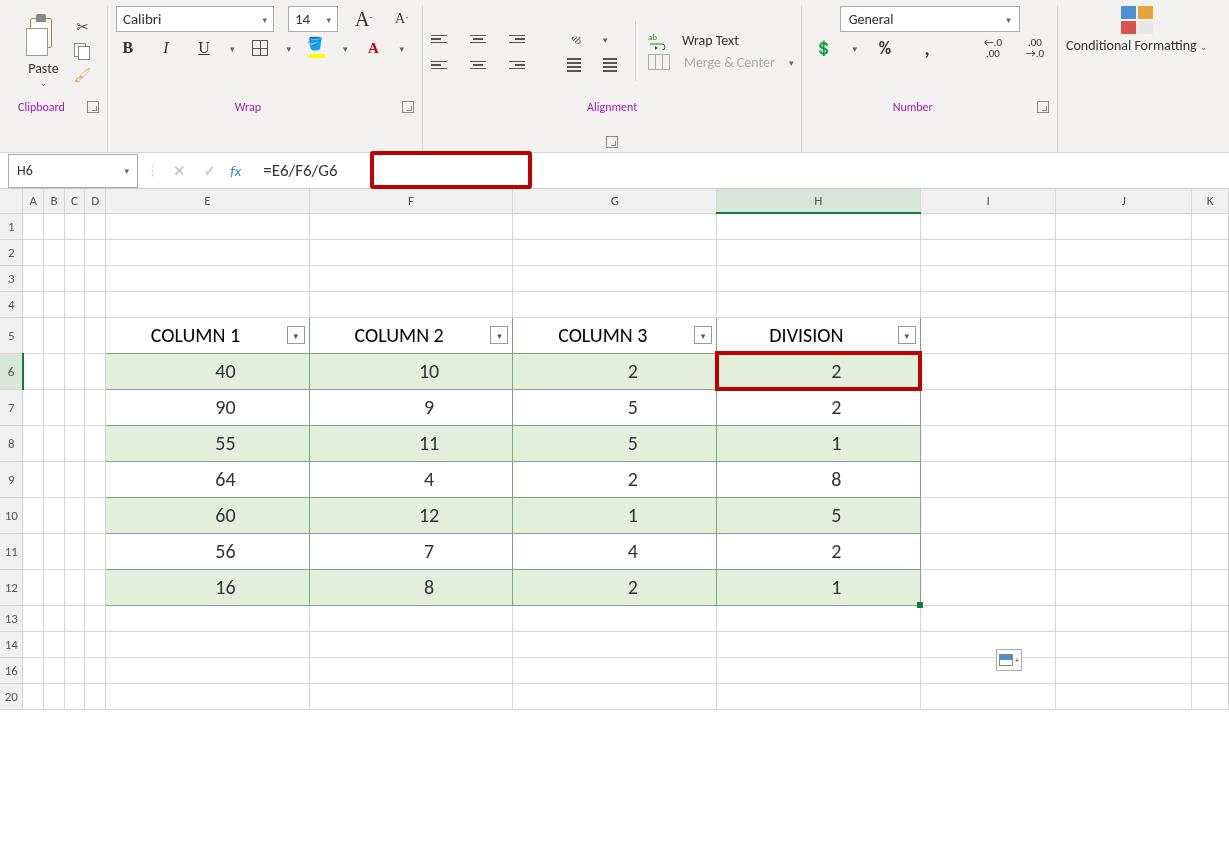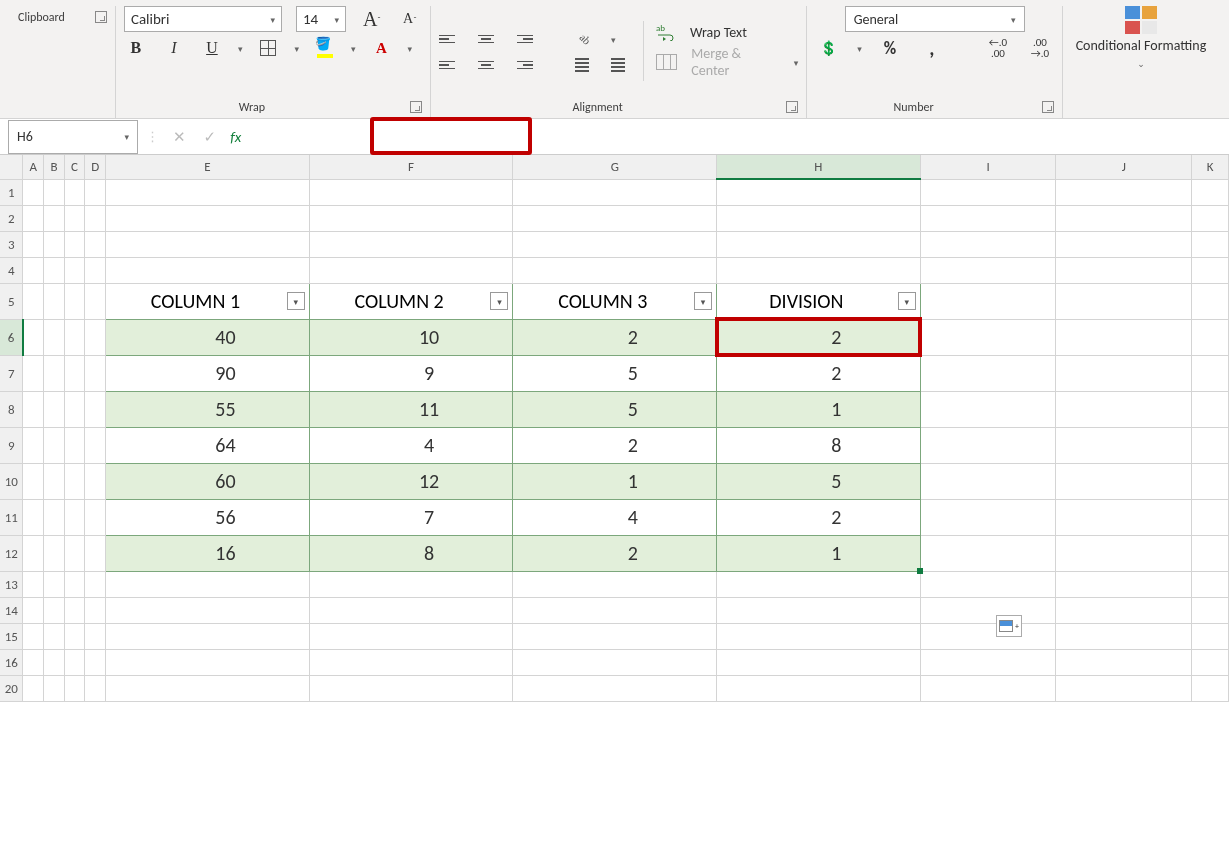--- a/index.html
+++ b/index.html
@@ -2,21 +2,21 @@
 <html><head>
 <meta charset="utf-8">
 <style>
 * { box-sizing: border-box; margin: 0; padding: 0; font-family: 'Segoe UI', Calibri, sans-serif; }
 body { background: #fff; font-size: 13px; color: #333; overflow: hidden; }
 
 
 .ribbon { background: #f3f2f1; border-bottom: 1px solid #d4d4d4; padding: 6px 10px 0; display: flex; }
 .group { display: flex; flex-direction: column; align-items: center; border-right: 1px solid #d4d4d4; padding: 0 8px 4px; position: relative; }
 .group:last-child { border-right: none; }
-.group-label { font-size: 12px; color: #404040; margin-top: 4px; display: flex; align-items: center; gap: 30px; }
+.group-label { font-size: 12px; color: #a21caf; margin-top: 4px; display: flex; align-items: center; gap: 22px; }
 .group-body { display: flex; align-items: center; gap: 6px; height: 90px; }
 .dialog-launcher { width: 12px; height: 12px; border: 1px solid #888; position: relative; display:inline-block; }
 .dialog-launcher::after { content:''; position:absolute; right:1px; bottom:1px; width:4px; height:4px; border-right:1px solid #888; border-bottom:1px solid #888; }
 
 
 .clipboard-main { display:flex; flex-direction:column; align-items:center; }
 .clipboard-icon { width:38px; height:46px; position:relative; }
 .clipboard-icon .board { position:absolute; left:6px; top:4px; width:22px; height:30px; background:#fff; border:1px solid #b07d3a; border-radius:2px; }
 .clipboard-icon .clip { position:absolute; left:12px; top:0; width:10px; height:8px; background:#888; border-radius:2px 2px 0 0; }
 .clipboard-icon .paper { position:absolute; left:2px; top:14px; width:22px; height:28px; background:#fff; border:1px solid #999; }
@@ -81,21 +81,21 @@
 .cf-icon { width:32px; height:28px; display:grid; grid-template-columns:1fr 1fr; grid-template-rows:1fr 1fr; gap:2px; }
 .cf-icon span:nth-child(1){background:#4a90d9;}
 .cf-icon span:nth-child(2){background:#e8a33d;}
 .cf-icon span:nth-child(3){background:#d9534f;}
 .cf-icon span:nth-child(4){background:#e8e8e8;}
 
 
 .fbar { display:flex; align-items:center; border-bottom:1px solid #ccc; height:36px; background:#fff; }
 .name-box { width:130px; height:20px; border:1px solid #ababab; margin:0 8px; padding:16px 8px; display:flex; align-items:center; justify-content:space-between; font-size:14px; }
 .fbar-icons { display:flex; gap:18px; padding:0 14px; color:#bbb; font-size:15px; }
-.fx-label { font-style:italic; color:#15803d; margin-right:12px; font-size:15px; }
+.fx-label { font-style:italic; color:#3b82f6; margin-right:12px; font-size:15px; }
 .formula-input { flex:1; padding:4px 10px; font-size:17px; color:#333; }
 .formula-highlight { position:absolute; border:4px solid #c00000; border-radius:3px; pointer-events:none; }
 
 
 .grid-wrap { position:relative; overflow:auto; height:calc(100vh - 190px); }
 table.sheet { border-collapse:collapse; table-layout:fixed; }
 .sheet th, .sheet td { border:1px solid #d4d4d4; background:#fff; font-weight:normal; }
 .sheet thead th { background:#f0f0f0; height:24px; font-size:13px; color:#555; text-align:center; border-top:none; }
 .sheet thead th:first-child { width:22px; border-left:none; }
 .col-A,.col-B,.col-C,.col-D { width:22px; }
@@ -119,20 +119,38 @@
 .paste-options .po-ic { width:14px; height:12px; background:linear-gradient(#4a90d9 50%, #fff 50%); border:1px solid #888; }
 
 .col-stack { display:flex; flex-direction:column; gap:4px; }
 </style>
 </head>
 <body>
 
 <div class="ribbon">
 
   <div class="group">
+    <div class="group-body">
+      <div class="clipboard-main">
+        <div class="clipboard-icon">
+          <div class="board"></div>
+            <div class="clip"></div>
+            <div class="paper"></div>
+        </div>
+        <div style="font-size:14px;">Paste</div>
+        <div style="font-size:9px;color:#666;">⌄</div>
+      </div>
+      <div class="clipboard-side">
+        <div class="small-icon scissors"></div>
+        <div class="small-icon">
+            <div class="copy-icon"></div>
+          </div>
+        <div class="small-icon brush"></div>
+      </div>
+    </div>
     <div class="group-label">
         <span>Clipboard</span>
         <span class="dialog-launcher"></span>
       </div>
   </div>
 
   <div class="group">
     <div class="group-body col-stack" style="align-items:flex-start;">
       <div class="font-row">
         <div class="font-name">
@@ -237,21 +255,21 @@
           <div class="merge-icon">
               <span></span>
               <span></span>
               <span></span>
             </div>
           <span style="font-size:14px;">Merge &amp; Center</span>
           <span class="dd-arrow">▾</span>
         </div>
       </div>
     </div>
-    <div class="group-label" style="width:100%;justify-content:center;display:flex;">
+    <div class="group-label" style="width:100%;justify-content:center;display:flex;flex-direction:column;">
         <span style="flex:1;text-align:center;">Alignment</span>
         <span class="dialog-launcher"></span>
       </div>
   </div>
 
   <div class="group">
     <div class="group-body col-stack">
       <div class="number-format">
           <span>General</span>
           <span class="dd-arrow">▾</span>
@@ -291,20 +309,23 @@
   <div class="name-box">
       <span>H6</span>
       <span class="dd-arrow">▾</span>
     </div>
   <div style="color:#ccc;">⋮</div>
   <div class="fbar-icons">
     <span>✕</span>
     <span>✓</span>
   </div>
   <span class="fx-label">fx</span>
+  <div class="formula-input" style="position:relative;">
+    <span>=E6/F6/G6</span>
+  </div>
   <div class="formula-highlight" style="left:370px; top:-2px; width:162px; height:38px;"></div>
 </div>
 
 <div class="grid-wrap" style="position:relative;">
 <table class="sheet">
   <colgroup>
     <col style="width:24px">
         <col class="col-A">
         <col class="col-B">
         <col class="col-C">
@@ -524,34 +545,20 @@
           <td style="height: 26px;"></td>
           <td style="height: 26px;"></td>
           <td style="height: 26px;"></td>
           <td style="height: 26px;"></td>
           <td style="height: 26px;"></td>
           <td style="height: 26px;"></td>
           <td style="height: 26px;"></td>
           <td style="height: 26px;"></td>
         </tr>
         <tr>
-          <th>15</th>
-          <td style="height: 26px;"></td>
-          <td style="height: 26px;"></td>
-          <td style="height: 26px;"></td>
-          <td style="height: 26px;"></td>
-          <td style="height: 26px;"></td>
-          <td style="height: 26px;"></td>
-          <td style="height: 26px;"></td>
-          <td style="height: 26px;"></td>
-          <td style="height: 26px;"></td>
-          <td style="height: 26px;"></td>
-          <td style="height: 26px;"></td>
-        </tr>
-        <tr>
           <th>16</th>
           <td style="height: 26px;"></td>
           <td style="height: 26px;"></td>
           <td style="height: 26px;"></td>
           <td style="height: 26px;"></td>
           <td style="height: 26px;"></td>
           <td style="height: 26px;"></td>
           <td style="height: 26px;"></td>
           <td style="height: 26px;"></td>
           <td style="height: 26px;"></td>

